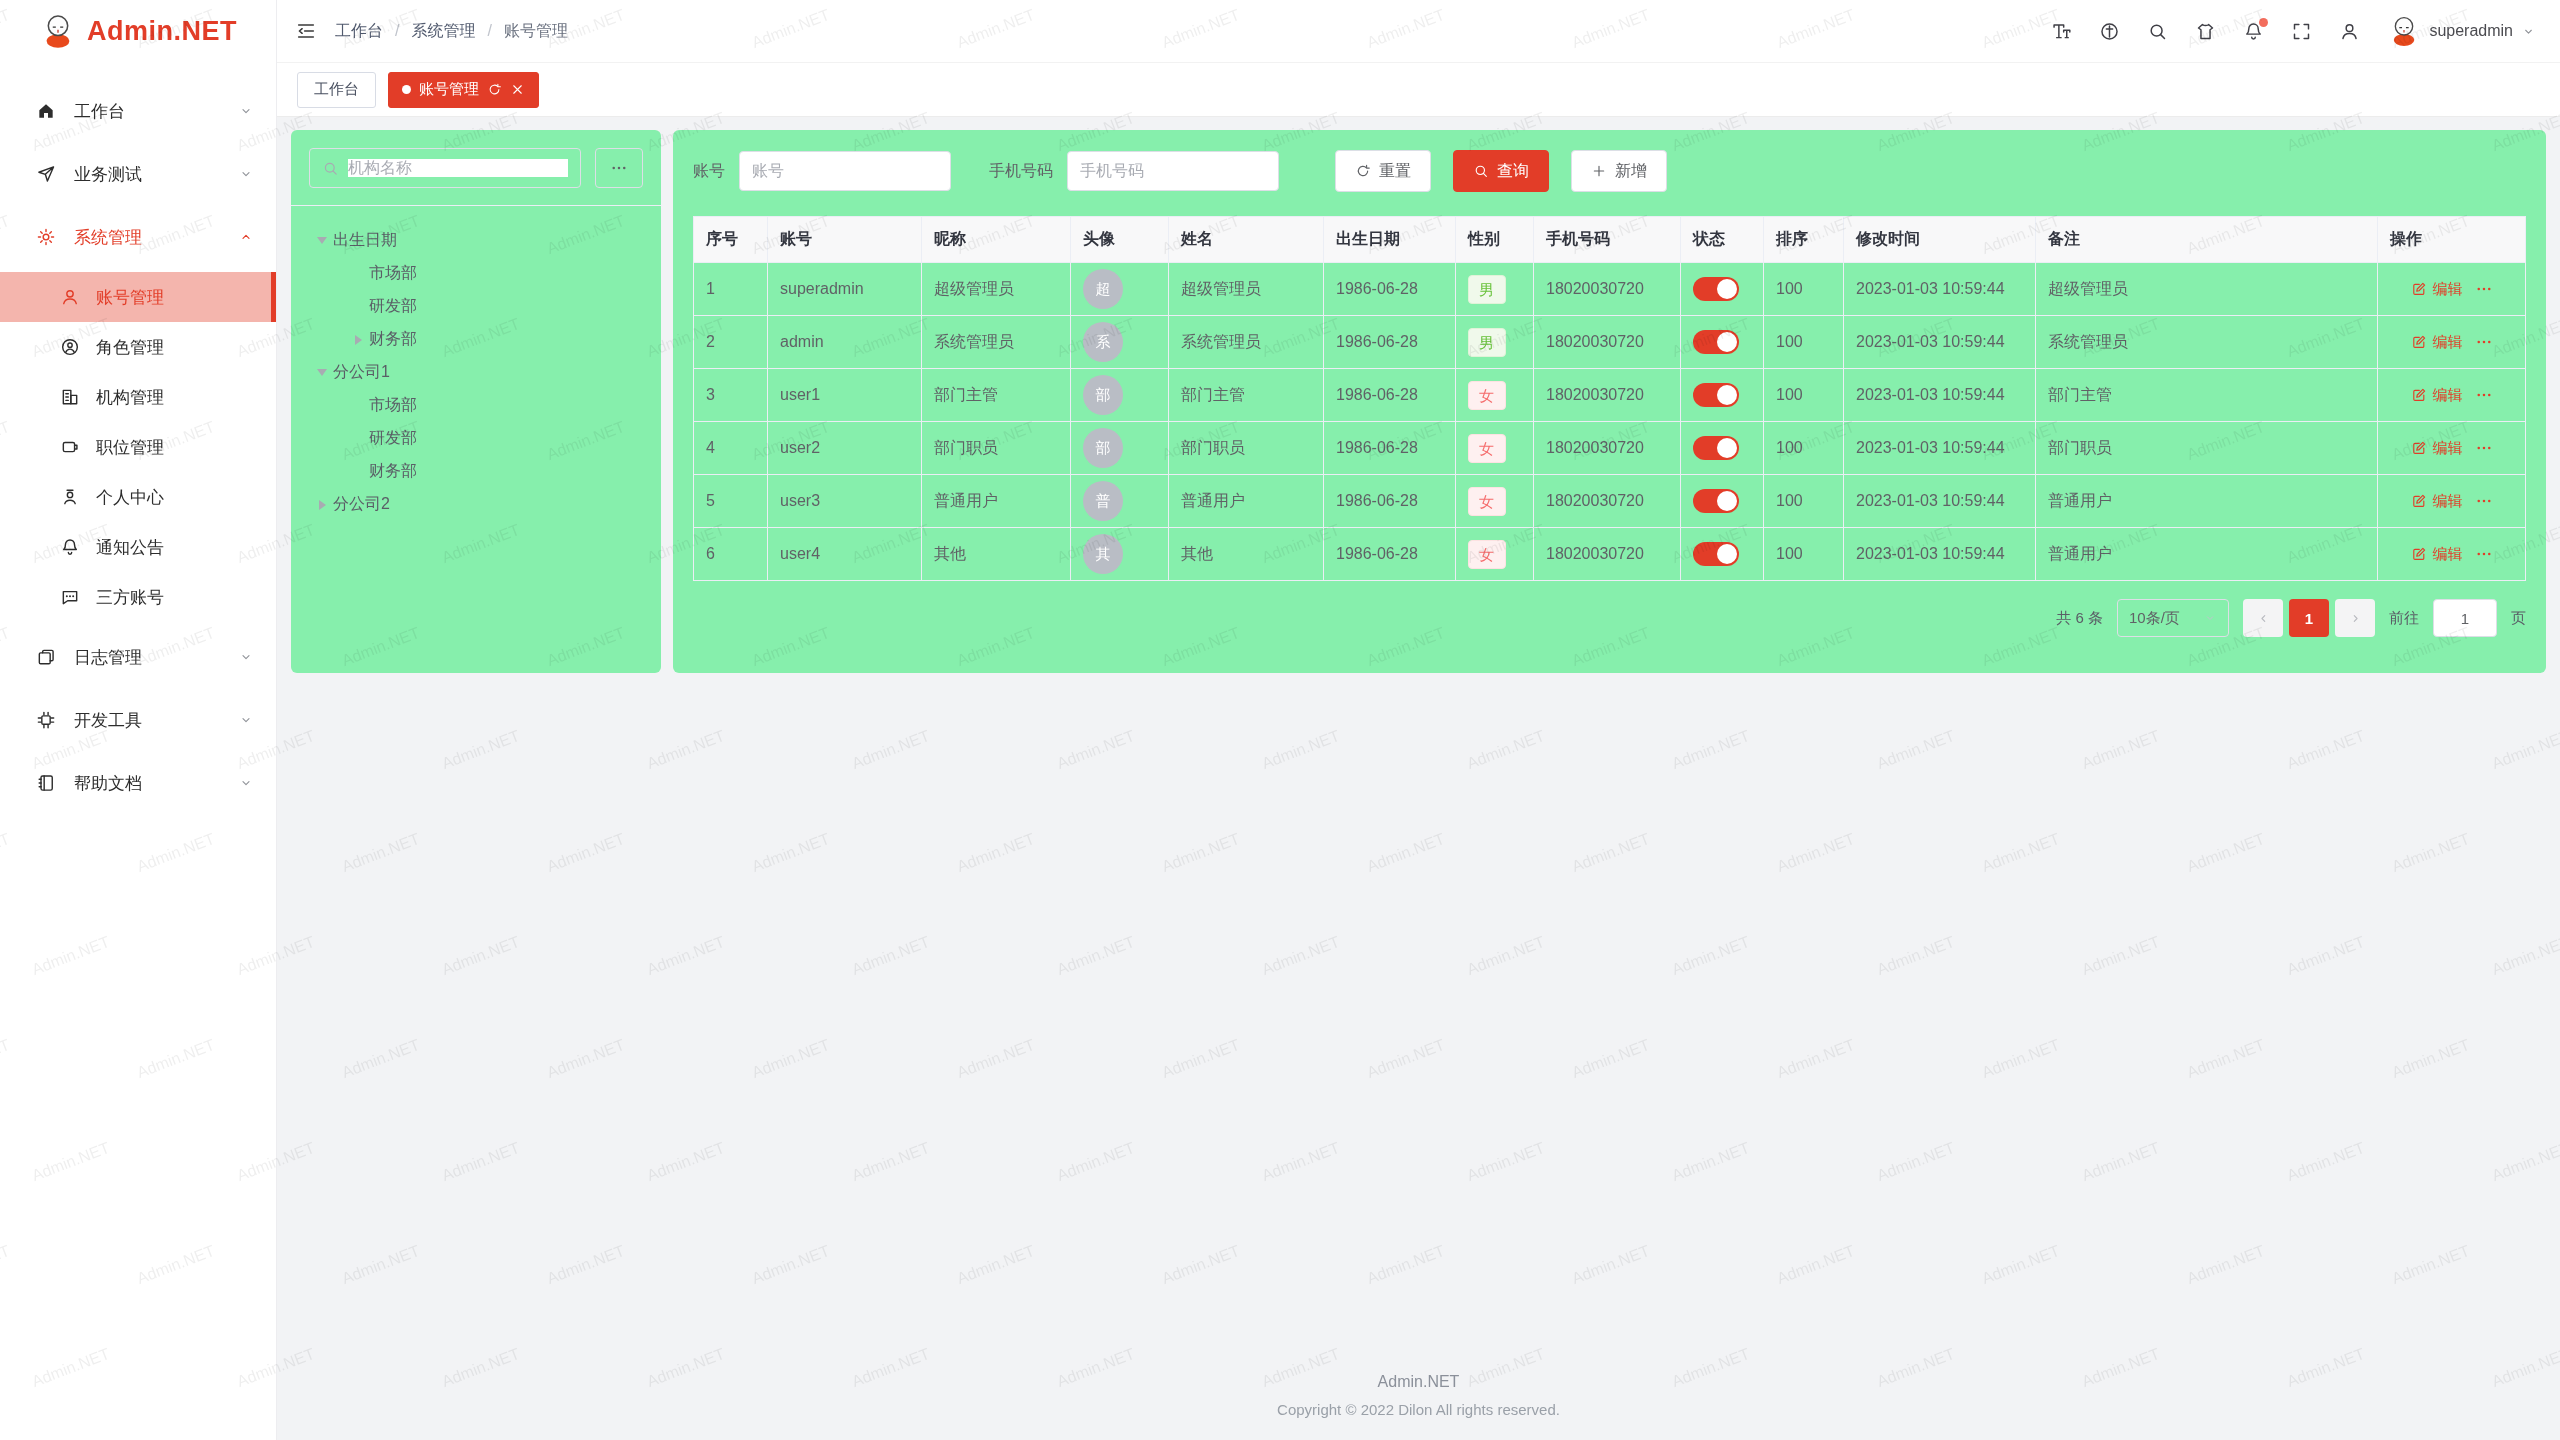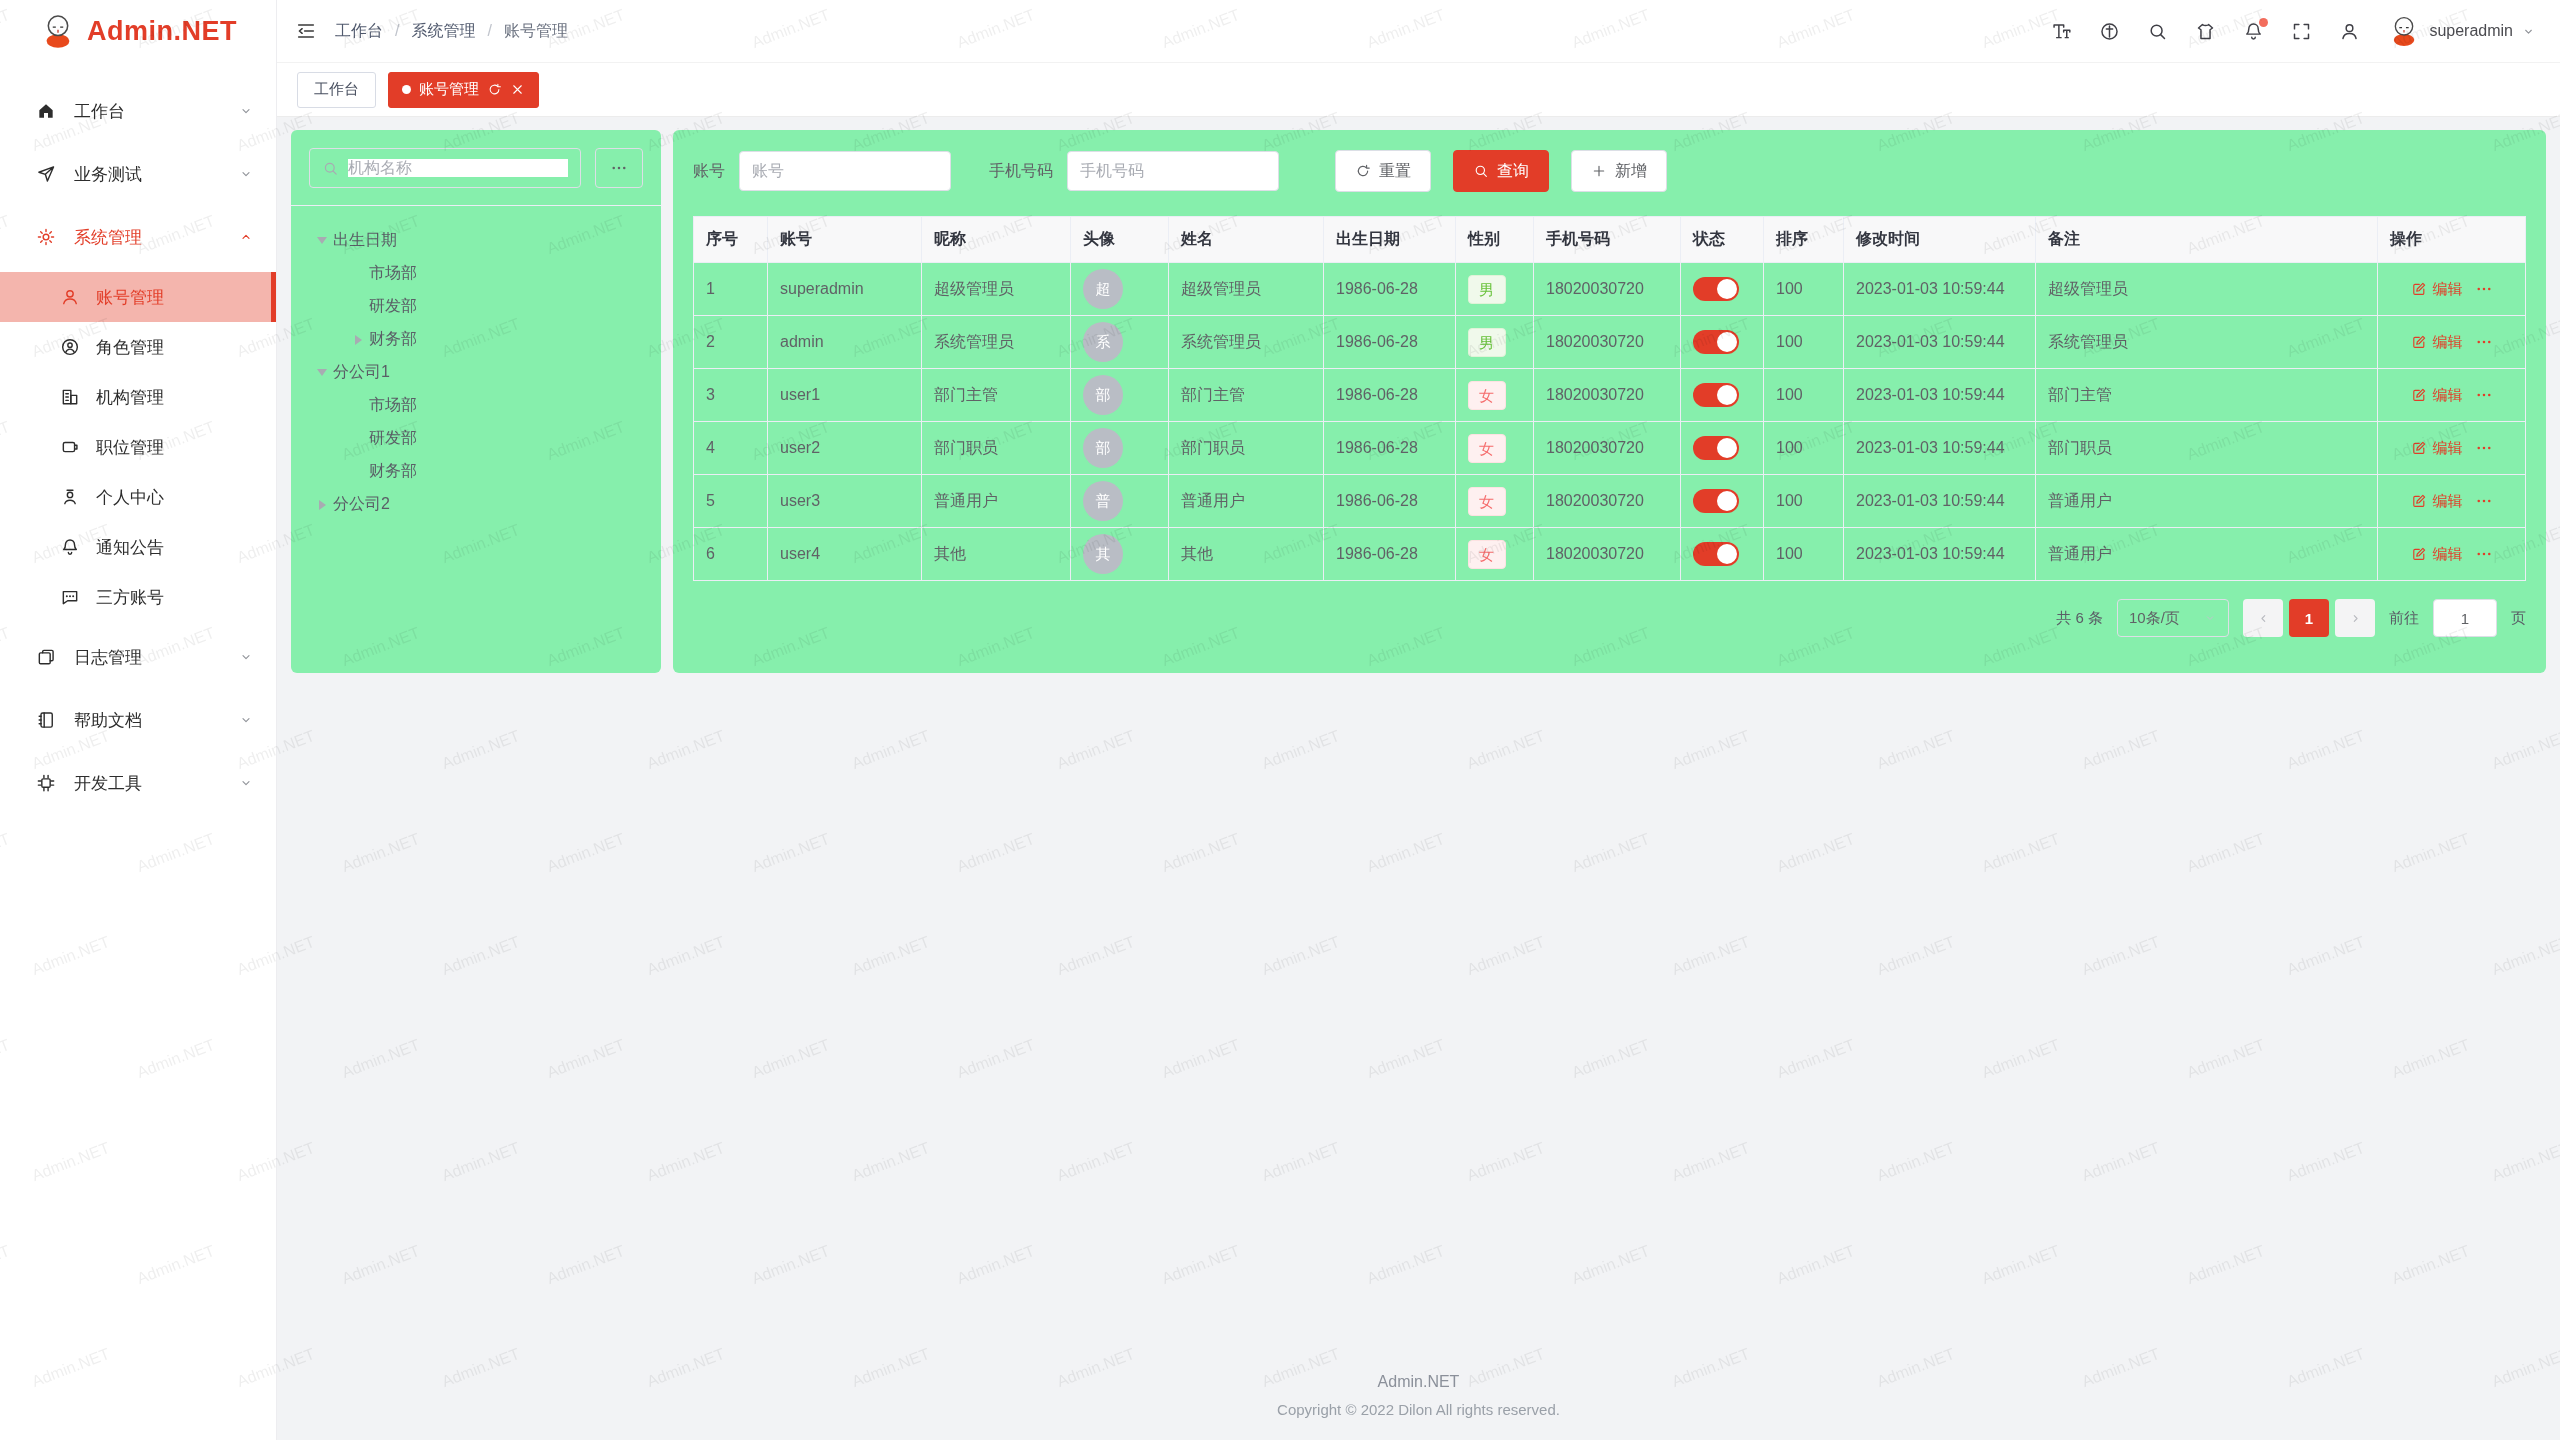--- a/index.html
+++ b/index.html
@@ -313,32 +313,32 @@
         <svg class="ic">
             <use href="#i-log"></use>
           </svg>
         <span class="m-label">日志管理</span>
         <svg class="ic arrow">
             <use href="#i-chev-d"></use>
           </svg>
       </div>
       <div class="m-item">
         <svg class="ic">
-            <use href="#i-book"></use>
-          </svg>
-        <span class="m-label">帮助文档</span>
+            <use href="#i-chip"></use>
+          </svg>
+        <span class="m-label">开发工具</span>
         <svg class="ic arrow">
             <use href="#i-chev-d"></use>
           </svg>
       </div>
       <div class="m-item">
         <svg class="ic">
-            <use href="#i-chip"></use>
-          </svg>
-        <span class="m-label">开发工具</span>
+            <use href="#i-book"></use>
+          </svg>
+        <span class="m-label">帮助文档</span>
         <svg class="ic arrow">
             <use href="#i-chev-d"></use>
           </svg>
       </div>
     </nav>
   </aside>
 
   <div class="main">
 
     <header class="topbar">

